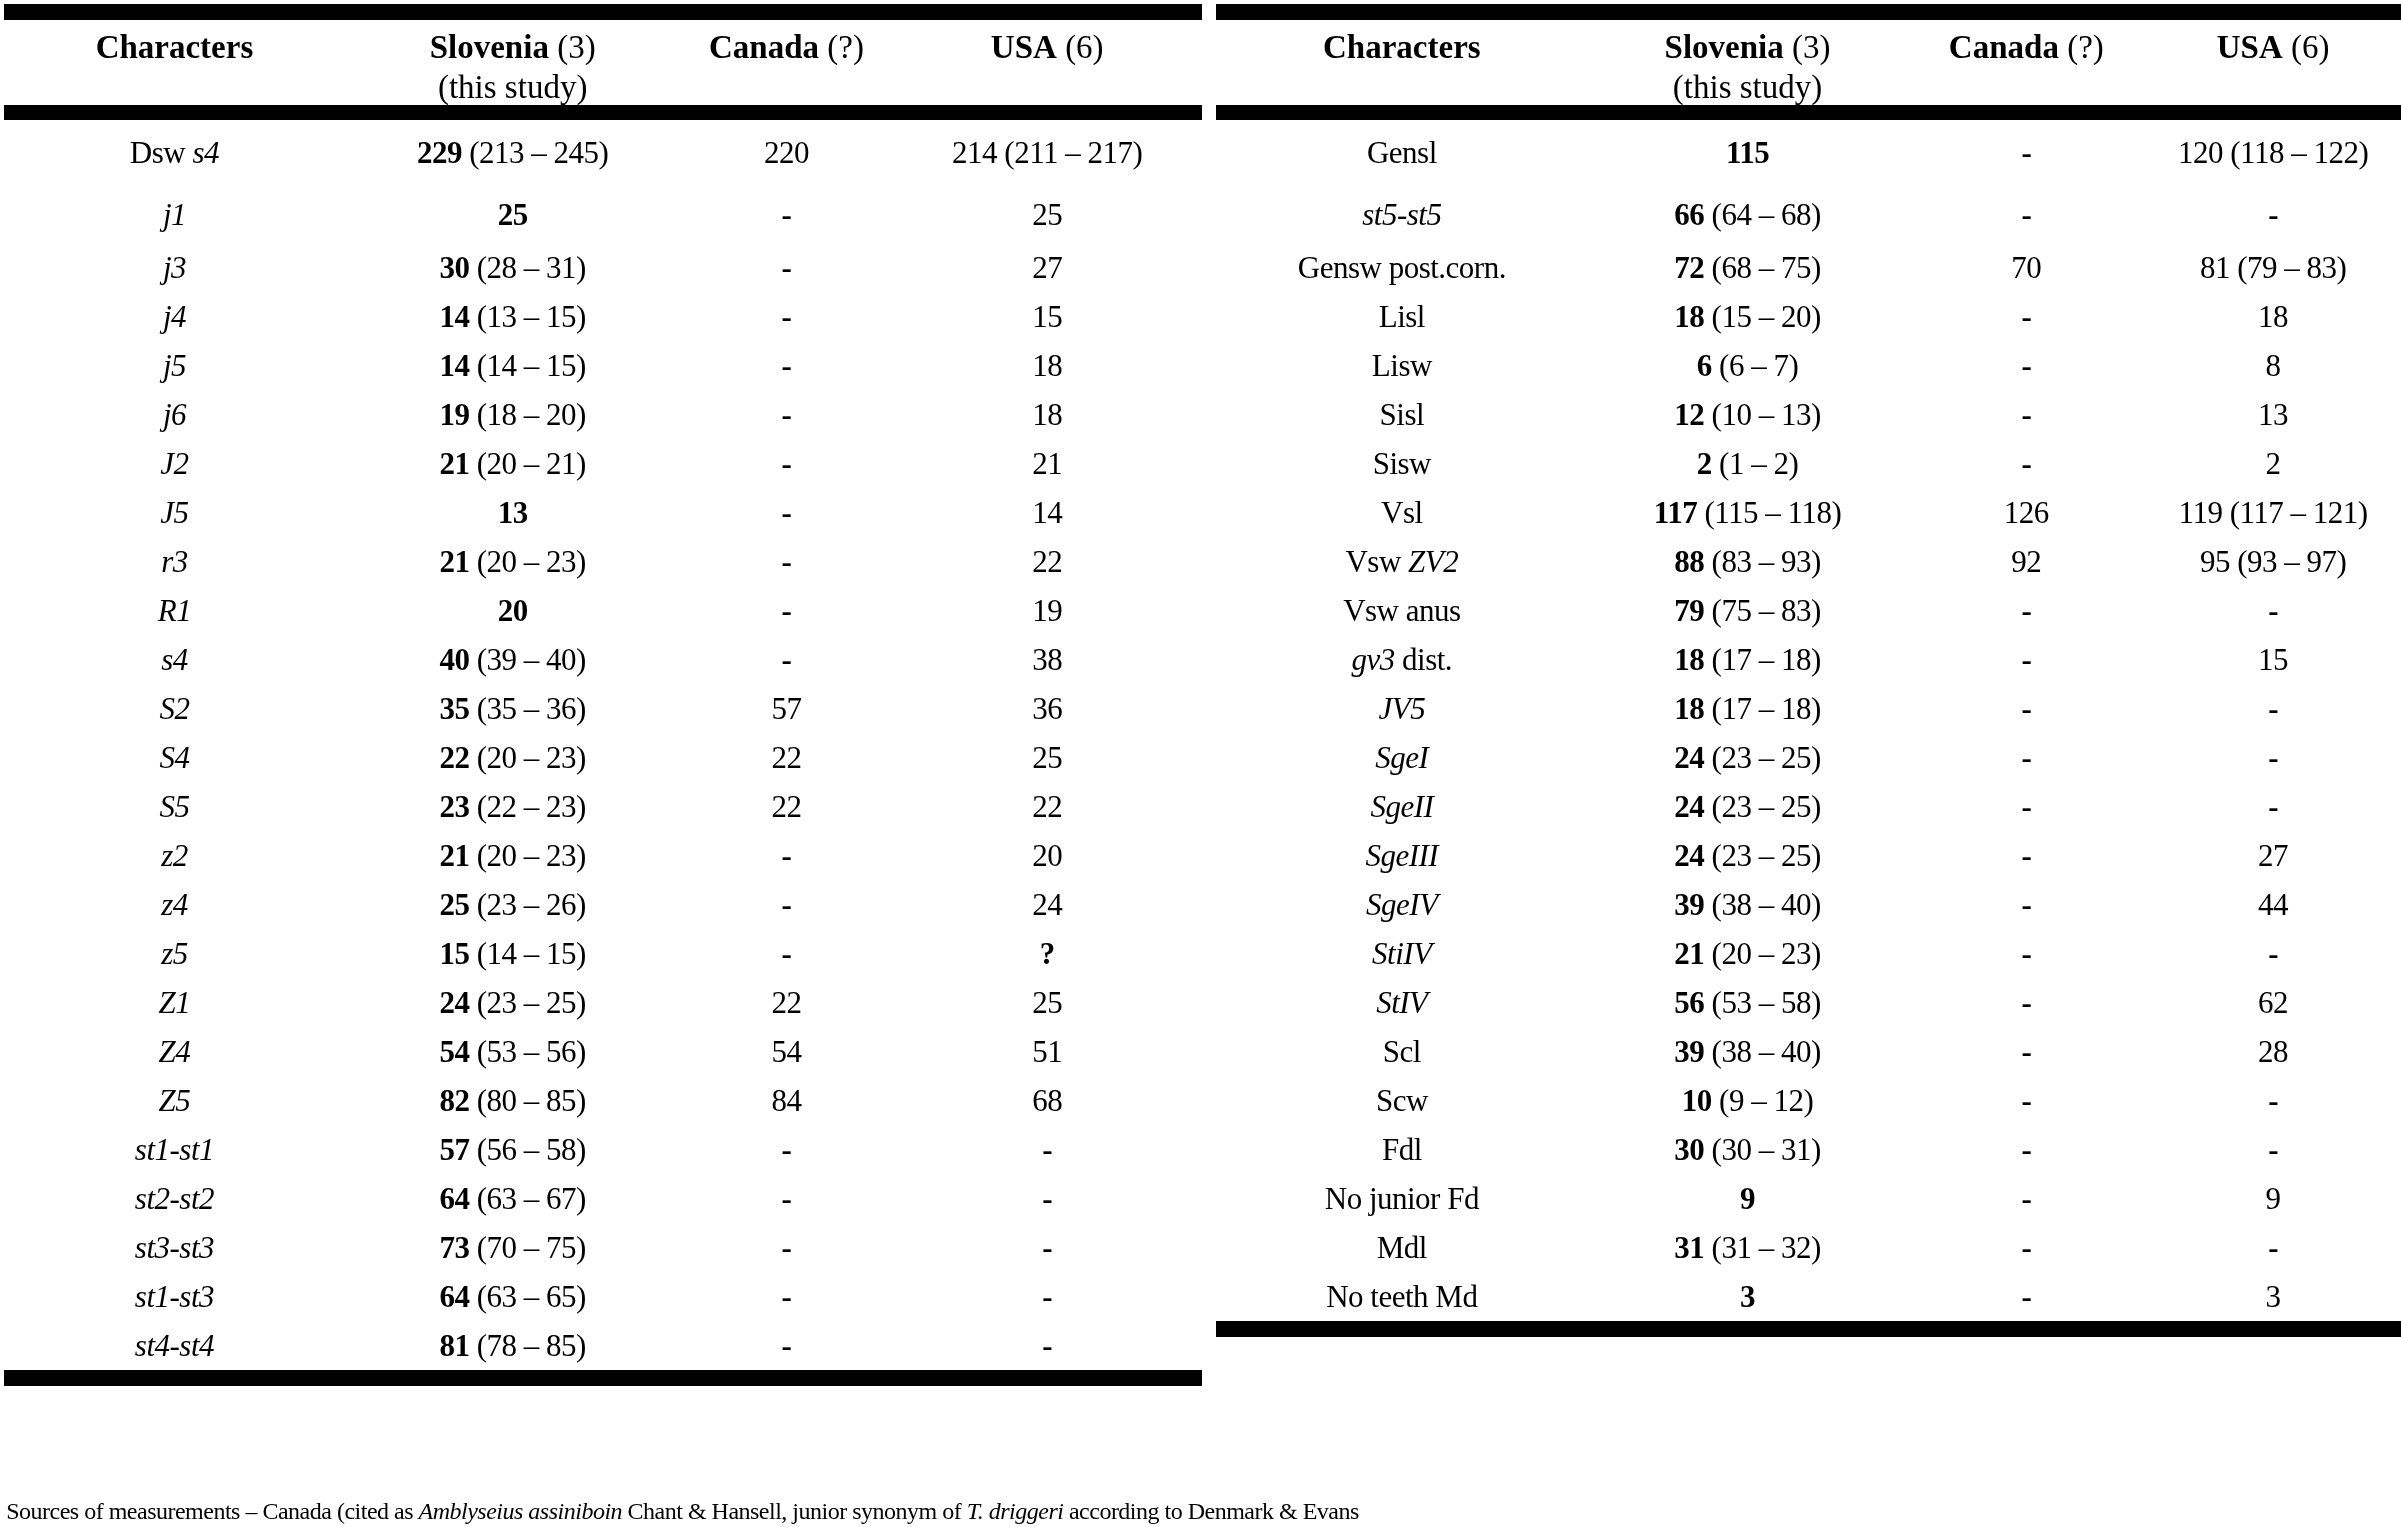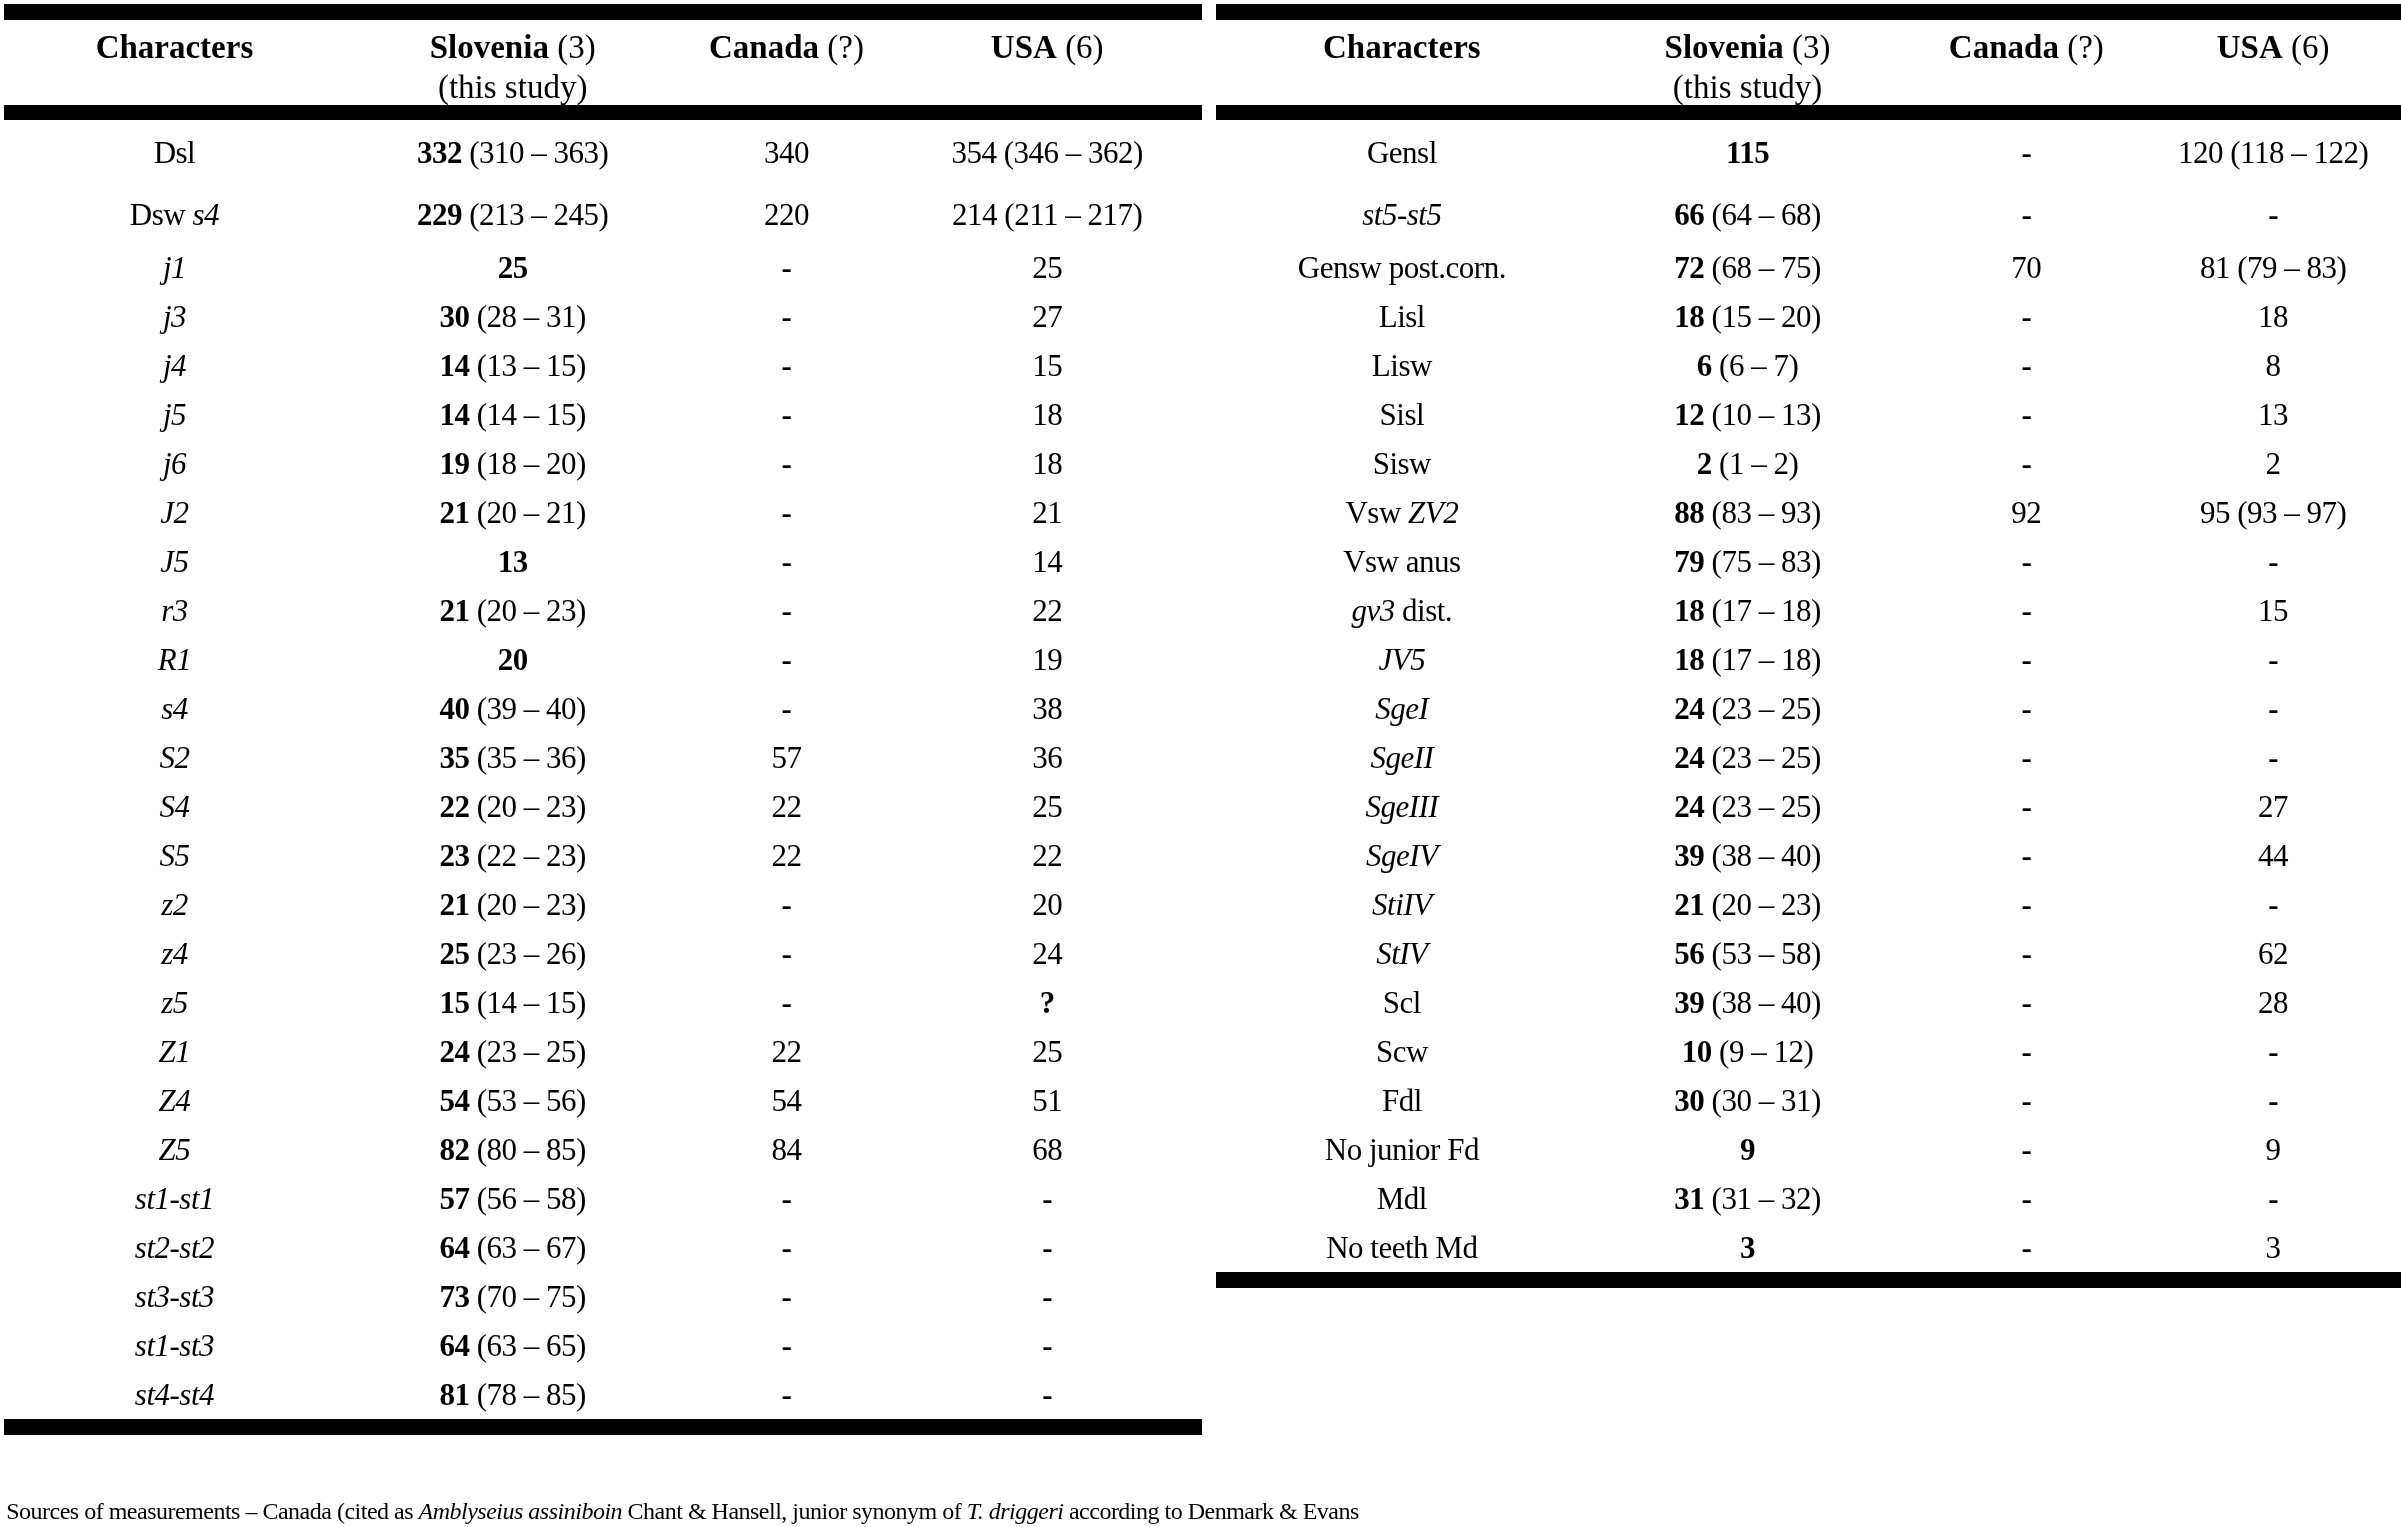--- a/index.html
+++ b/index.html
@@ -49,26 +49,20 @@
     <div class="hc c1">
       <div><span class="b">Slovenia</span> <span>(3)</span></div>
       <div class="sub">(this study)</div>
     </div>
     <div class="hc c2"><span class="b">Canada</span> <span>(?)</span></div>
     <div class="hc c3"><span class="b">USA</span> <span>(6)</span></div>
   </div>
   <div class="rule"></div>
   <div class="rows" id="left-rows">
       <div class="trow">
-        <div class="cell c0"><span>Dsl</span></div>
-        <div class="cell c1"><b>332</b> (310 – 363)</div>
-        <div class="cell c2">340</div>
-        <div class="cell c3">354 (346 – 362)</div>
-      </div>
-      <div class="trow">
         <div class="cell c0"><span>Dsw </span><span class="it">s4</span></div>
         <div class="cell c1"><b>229</b> (213 – 245)</div>
         <div class="cell c2">220</div>
         <div class="cell c3">214 (211 – 217)</div>
       </div>
       <div class="trow">
         <div class="cell c0"><span class="it">j1</span></div>
         <div class="cell c1"><b>25</b></div>
         <div class="cell c2"><b>-</b></div>
         <div class="cell c3">25</div>
@@ -264,20 +258,26 @@
         <div class="cell c2"><b>-</b></div>
         <div class="cell c3">13</div>
       </div>
       <div class="trow">
         <div class="cell c0"><span>Sisw</span></div>
         <div class="cell c1"><b>2</b> (1 – 2)</div>
         <div class="cell c2"><b>-</b></div>
         <div class="cell c3">2</div>
       </div>
       <div class="trow">
+        <div class="cell c0"><span>Vsl</span></div>
+        <div class="cell c1"><b>117</b> (115 – 118)</div>
+        <div class="cell c2">126</div>
+        <div class="cell c3">119 (117 – 121)</div>
+      </div>
+      <div class="trow">
         <div class="cell c0"><span>Vsw </span><span class="it">ZV2</span></div>
         <div class="cell c1"><b>88</b> (83 – 93)</div>
         <div class="cell c2">92</div>
         <div class="cell c3">95 (93 – 97)</div>
       </div>
       <div class="trow">
         <div class="cell c0"><span>Vsw anus</span></div>
         <div class="cell c1"><b>79</b> (75 – 83)</div>
         <div class="cell c2"><b>-</b></div>
         <div class="cell c3"><b>-</b></div>

